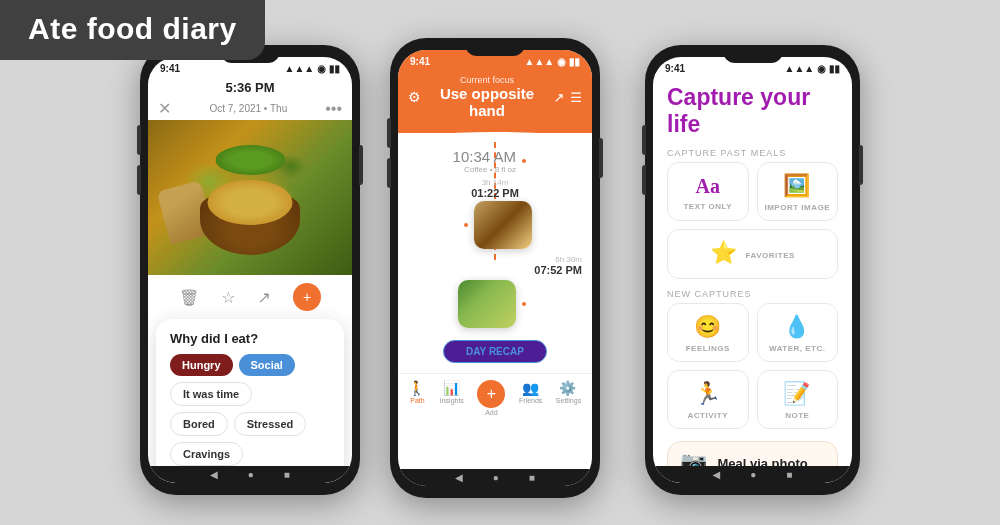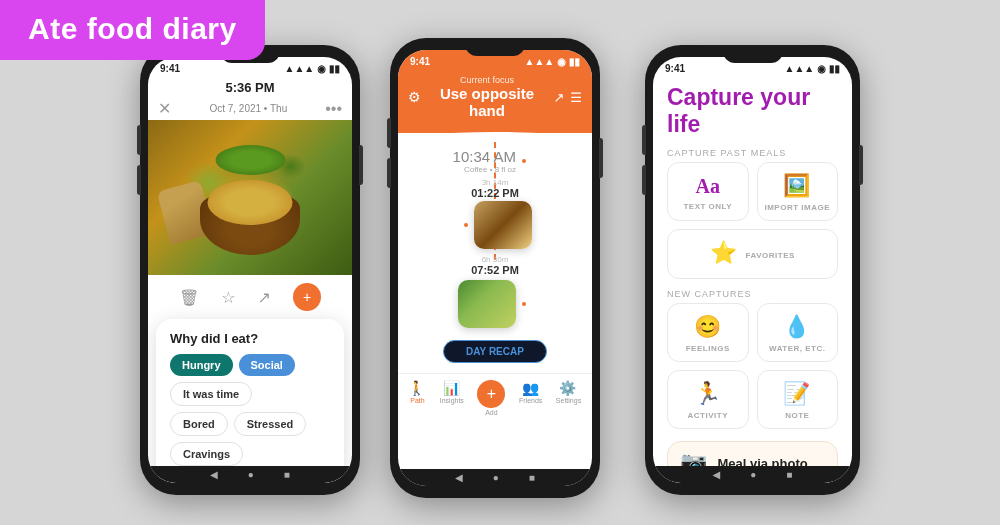--- a/index.html
+++ b/index.html
@@ -9,21 +9,21 @@
       background: #d6d6d6;
       font-family: -apple-system, BlinkMacSystemFont, 'Segoe UI', sans-serif;
       position: relative;
       overflow: hidden;
     }
 
     
     .title-banner {
       position: absolute;
       top: 0; left: 0;
-      background: #d946ef;
+      background: #404040;
       border-radius: 0 0 18px 0;
       padding: 12px 28px 14px 28px;
       z-index: 10;
     }
     .title-banner h1 {
       color: white;
       font-size: 30px;
       font-weight: 800;
       letter-spacing: 0.5px;
     }
@@ -157,21 +157,21 @@
     }
     .why-eat-title { font-size: 13px; font-weight: 700; color: #222; margin-bottom: 8px; }
     .tags-row { display: flex; gap: 6px; flex-wrap: wrap; margin-bottom: 6px; }
     .tag {
       padding: 5px 12px;
       border-radius: 20px;
       font-size: 11px;
       font-weight: 600;
       cursor: pointer;
     }
-    .tag-active { background: #0f766e; color: white; }
+    .tag-active { background: #7f1d1d; color: white; }
     .tag-active-blue { background: #4a90d9; color: white; }
     .tag-outline { background: white; color: #333; border: 1.5px solid #e0e0e0; }
 
     
     .phone-2 {
       width: 210px;
       height: 460px;
       top: 38px; left: 390px;
     }
     .phone-2 .phone-screen {
@@ -191,21 +191,21 @@
       padding: 4px 8px 8px;
       font-size: 9px; color: #666;
     }
     .p2-summary-main { font-size: 14px; font-weight: 800; color: #222; }
     .p2-recap-btn {
       margin: 0 auto 4px;
       display: block;
       border: 1.5px solid #4a90d9;
       border-radius: 20px;
       padding: 5px 22px;
-      background: #0f172a;
+      background: #4c1d95;
       color: #4a90d9;
       font-size: 10px; font-weight: 700;
       cursor: pointer;
       width: fit-content;
     }
     .p2-nav {
       display: flex;
       justify-content: space-around;
       padding: 6px 4px 4px;
       border-top: 1px solid #f0f0f0;
@@ -446,21 +446,21 @@
       </div>
 
       <div style="display:flex;align-items:center;margin-bottom:6px;position:relative;z-index:1;gap:4px;">
         <div style="width:50px;"></div>
         <div style="width:8px;height:8px;background:#f07030;border-radius:50%;border:2px solid white;flex-shrink:0;"></div>
         <div style="width:58px;height:48px;border-radius:10px;overflow:hidden;box-shadow:0 2px 8px rgba(0,0,0,0.2);">
           <div style="width:100%;height:100%;background:linear-gradient(135deg,#c4a060 0%,#7a4a10 50%,#f0d080 100%);"></div>
         </div>
       </div>
 
-      <div style="text-align:center;font-size:8px;color:#bbb;margin:4px 0;position:relative;z-index:1;">
+      <div style="text-align:right;font-size:8px;color:#bbb;margin:4px 0;position:relative;z-index:1;">
         <div>6h 30m</div>
         <div style="font-size:11px;font-weight:700;color:#333;">07:52 PM</div>
       </div>
 
       <div style="display:flex;justify-content:flex-end;align-items:center;margin-bottom:6px;position:relative;z-index:1;gap:4px;">
         <div style="width:58px;height:48px;border-radius:10px;overflow:hidden;box-shadow:0 2px 8px rgba(0,0,0,0.2);">
           <div style="width:100%;height:100%;background:linear-gradient(135deg,#4a8a30 0%,#8aba50 40%,#c0d060 100%);"></div>
         </div>
         <div style="width:8px;height:8px;background:#f07030;border-radius:50%;border:2px solid white;flex-shrink:0;"></div>
         <div style="width:50px;"></div>

